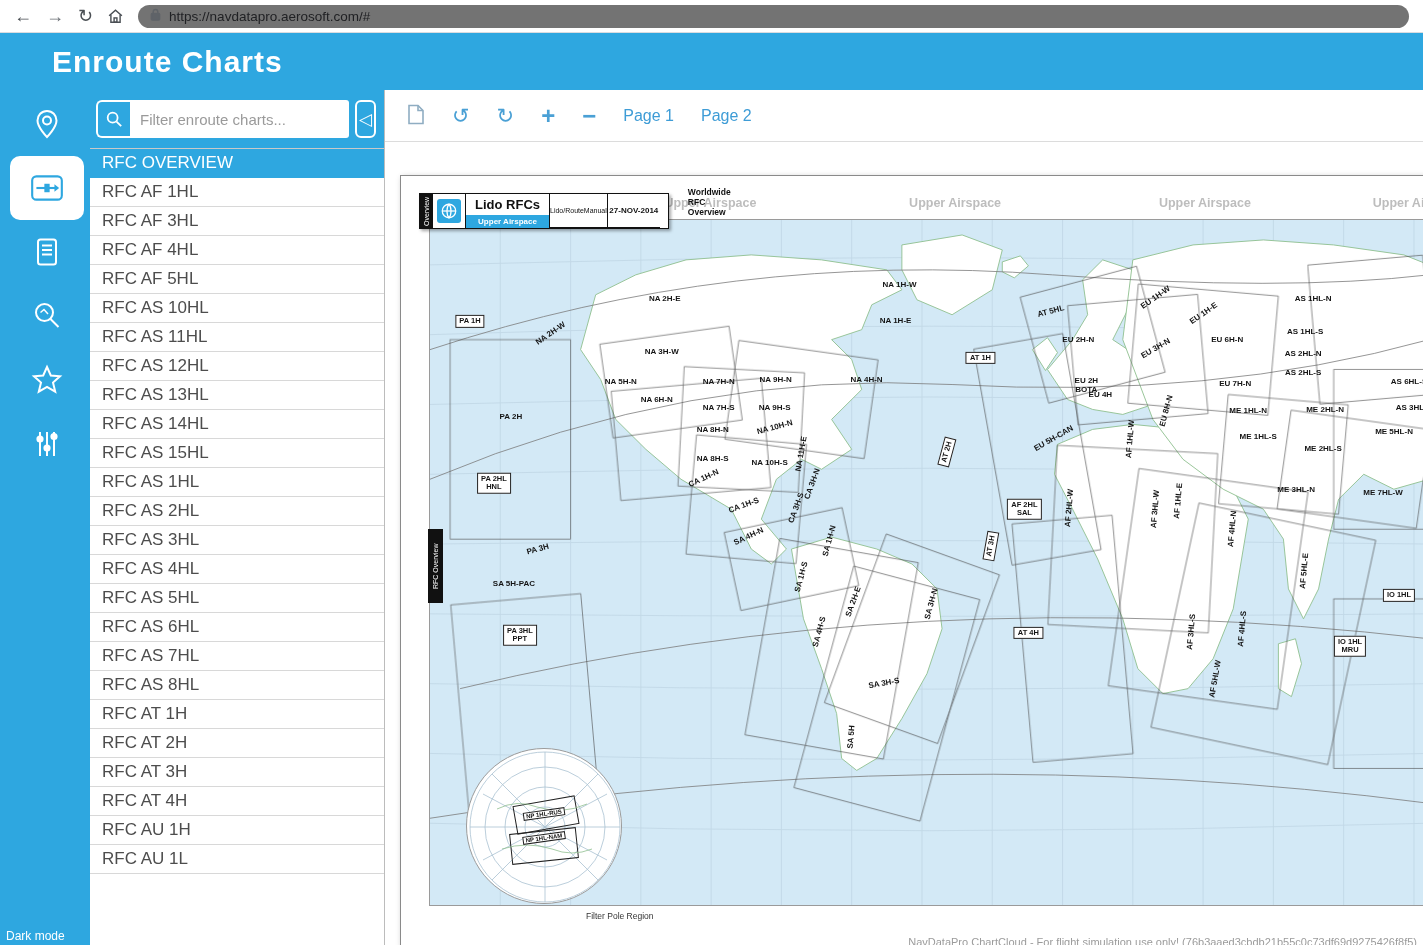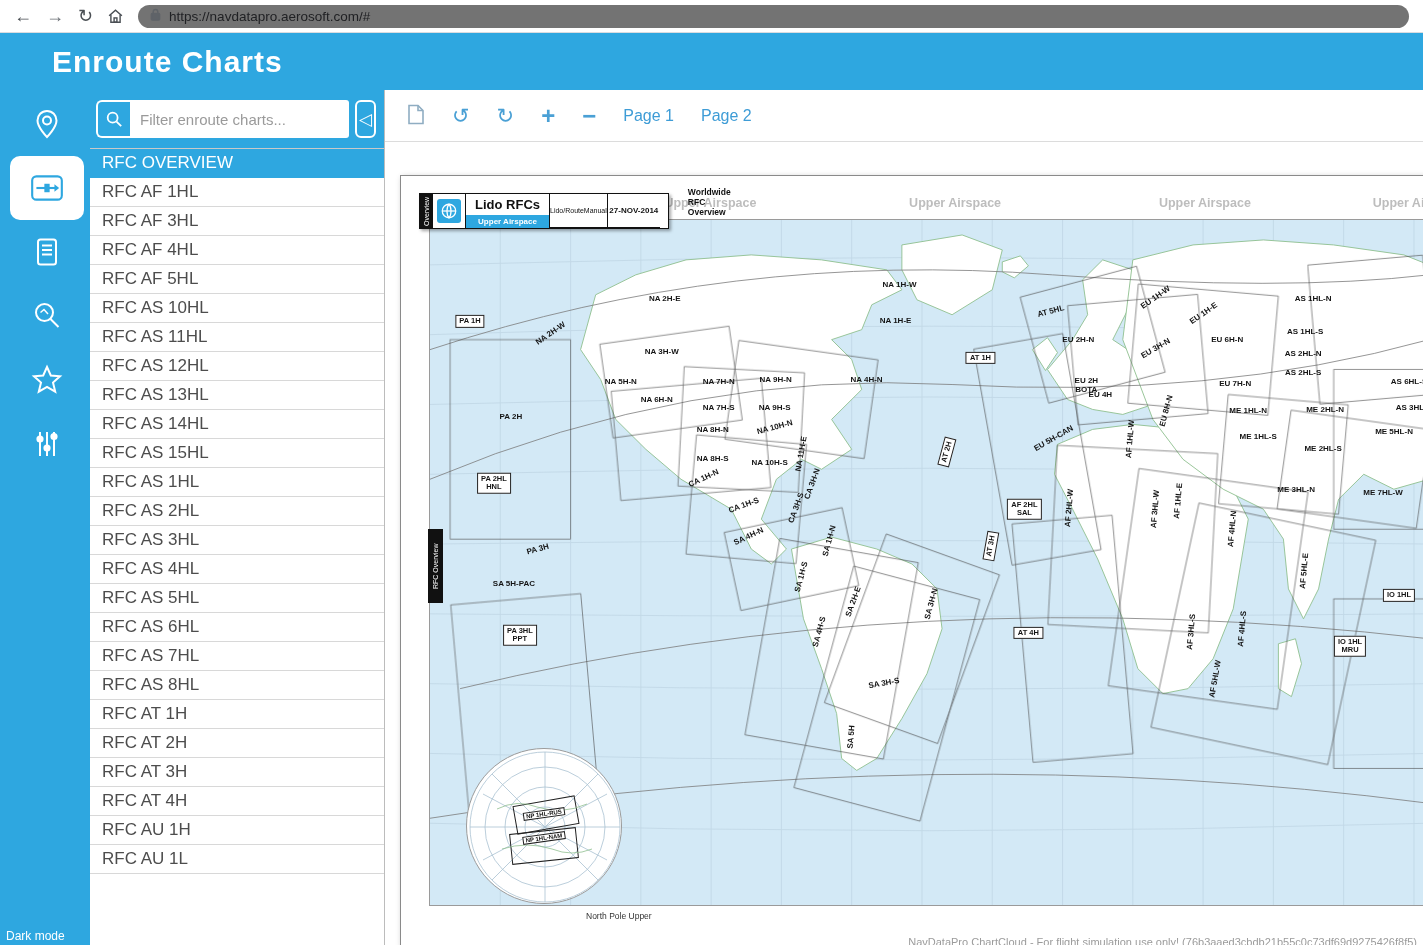--- a/index.html
+++ b/index.html
@@ -433,19 +433,19 @@
                 <rect x="44" y="82" width="66" height="30" transform="rotate(-6 77 97)"></rect>
               </g>
               <g stroke="#8fbf8f" stroke-width="0.8">
                 <path d="M30,60 Q50,50 70,58 Q95,66 120,55"></path>
                 <path d="M35,100 Q60,92 85,100 Q105,108 125,100"></path>
               </g>
             </svg>
           <span class="np-label" style="top: 42%;">NP 1HL-RUS</span><span class="np-label" style="top: 58%;">NP 1HL-NAM</span></div>
 
         </div>
-        <span class="polar-caption">North Pole Upper</span>
+        <span class="polar-caption">Filter Pole Region</span>
       </div>
 
       <div class="footer-note">NavDataPro ChartCloud - For flight simulation use only! (76b3aaed3cbdb21b55c0c73df69d9275426f8f5)</div>
     </main>
   </div>
 </div>
 
 </body></html>

